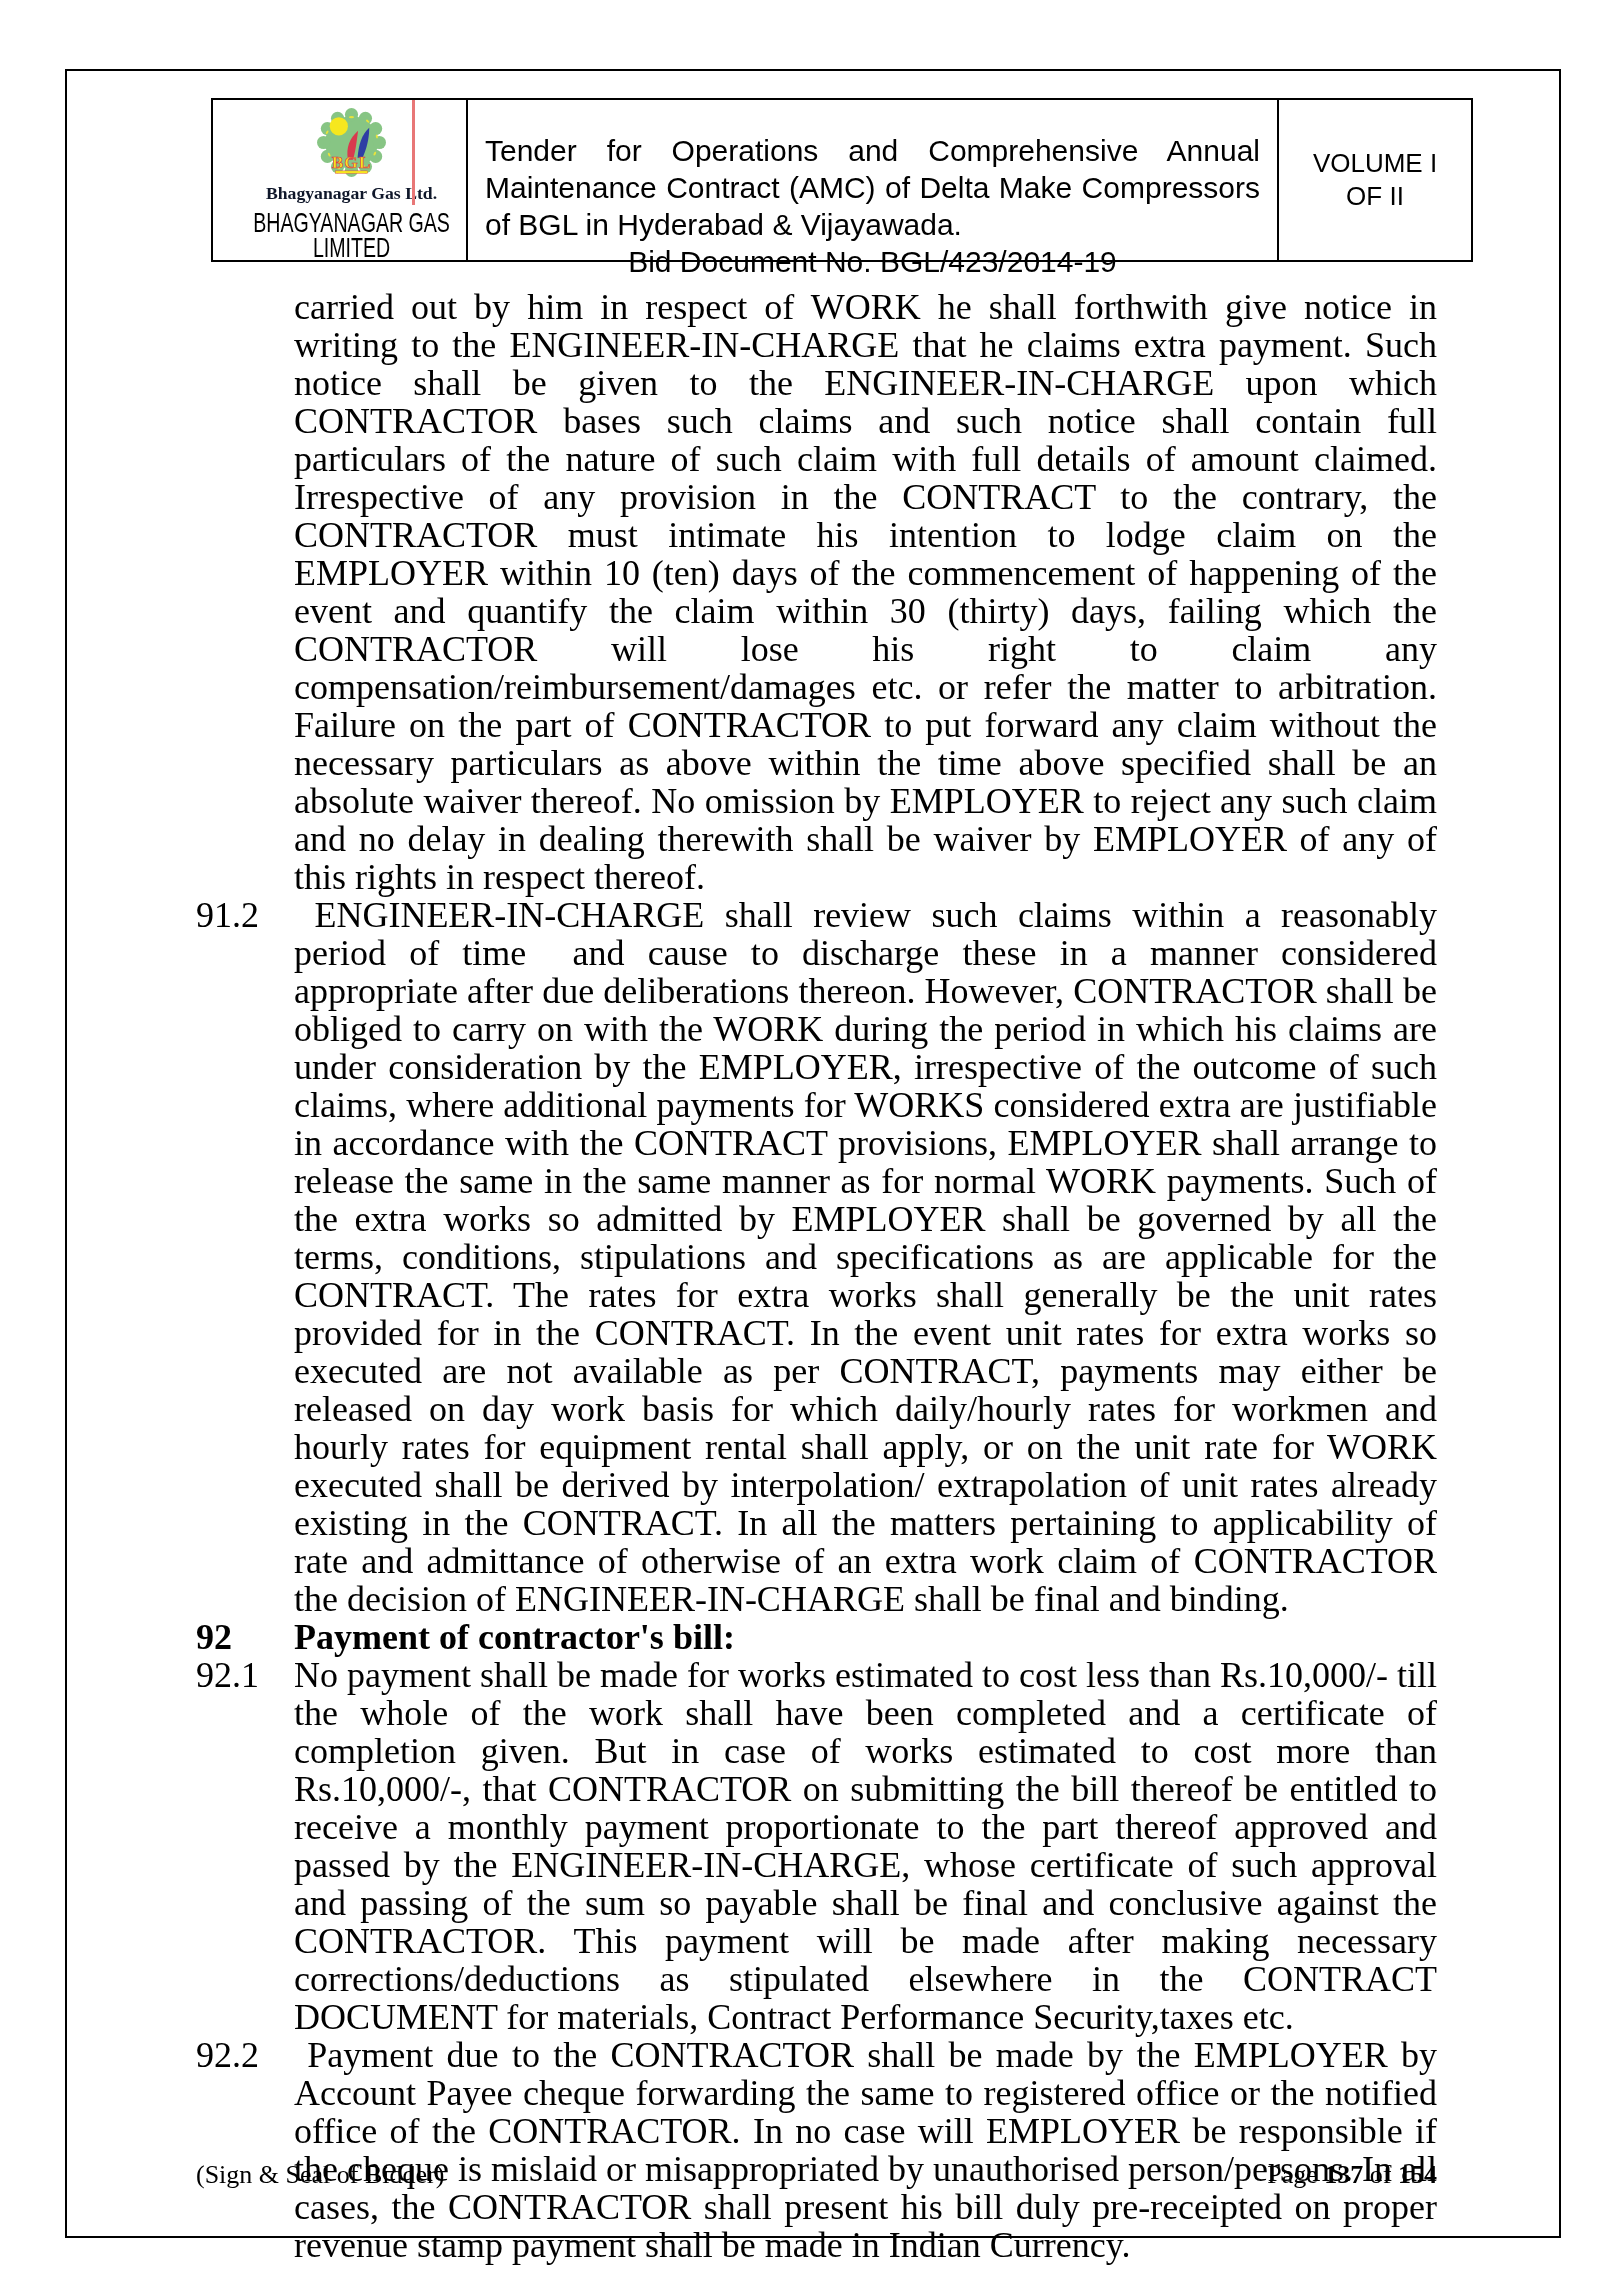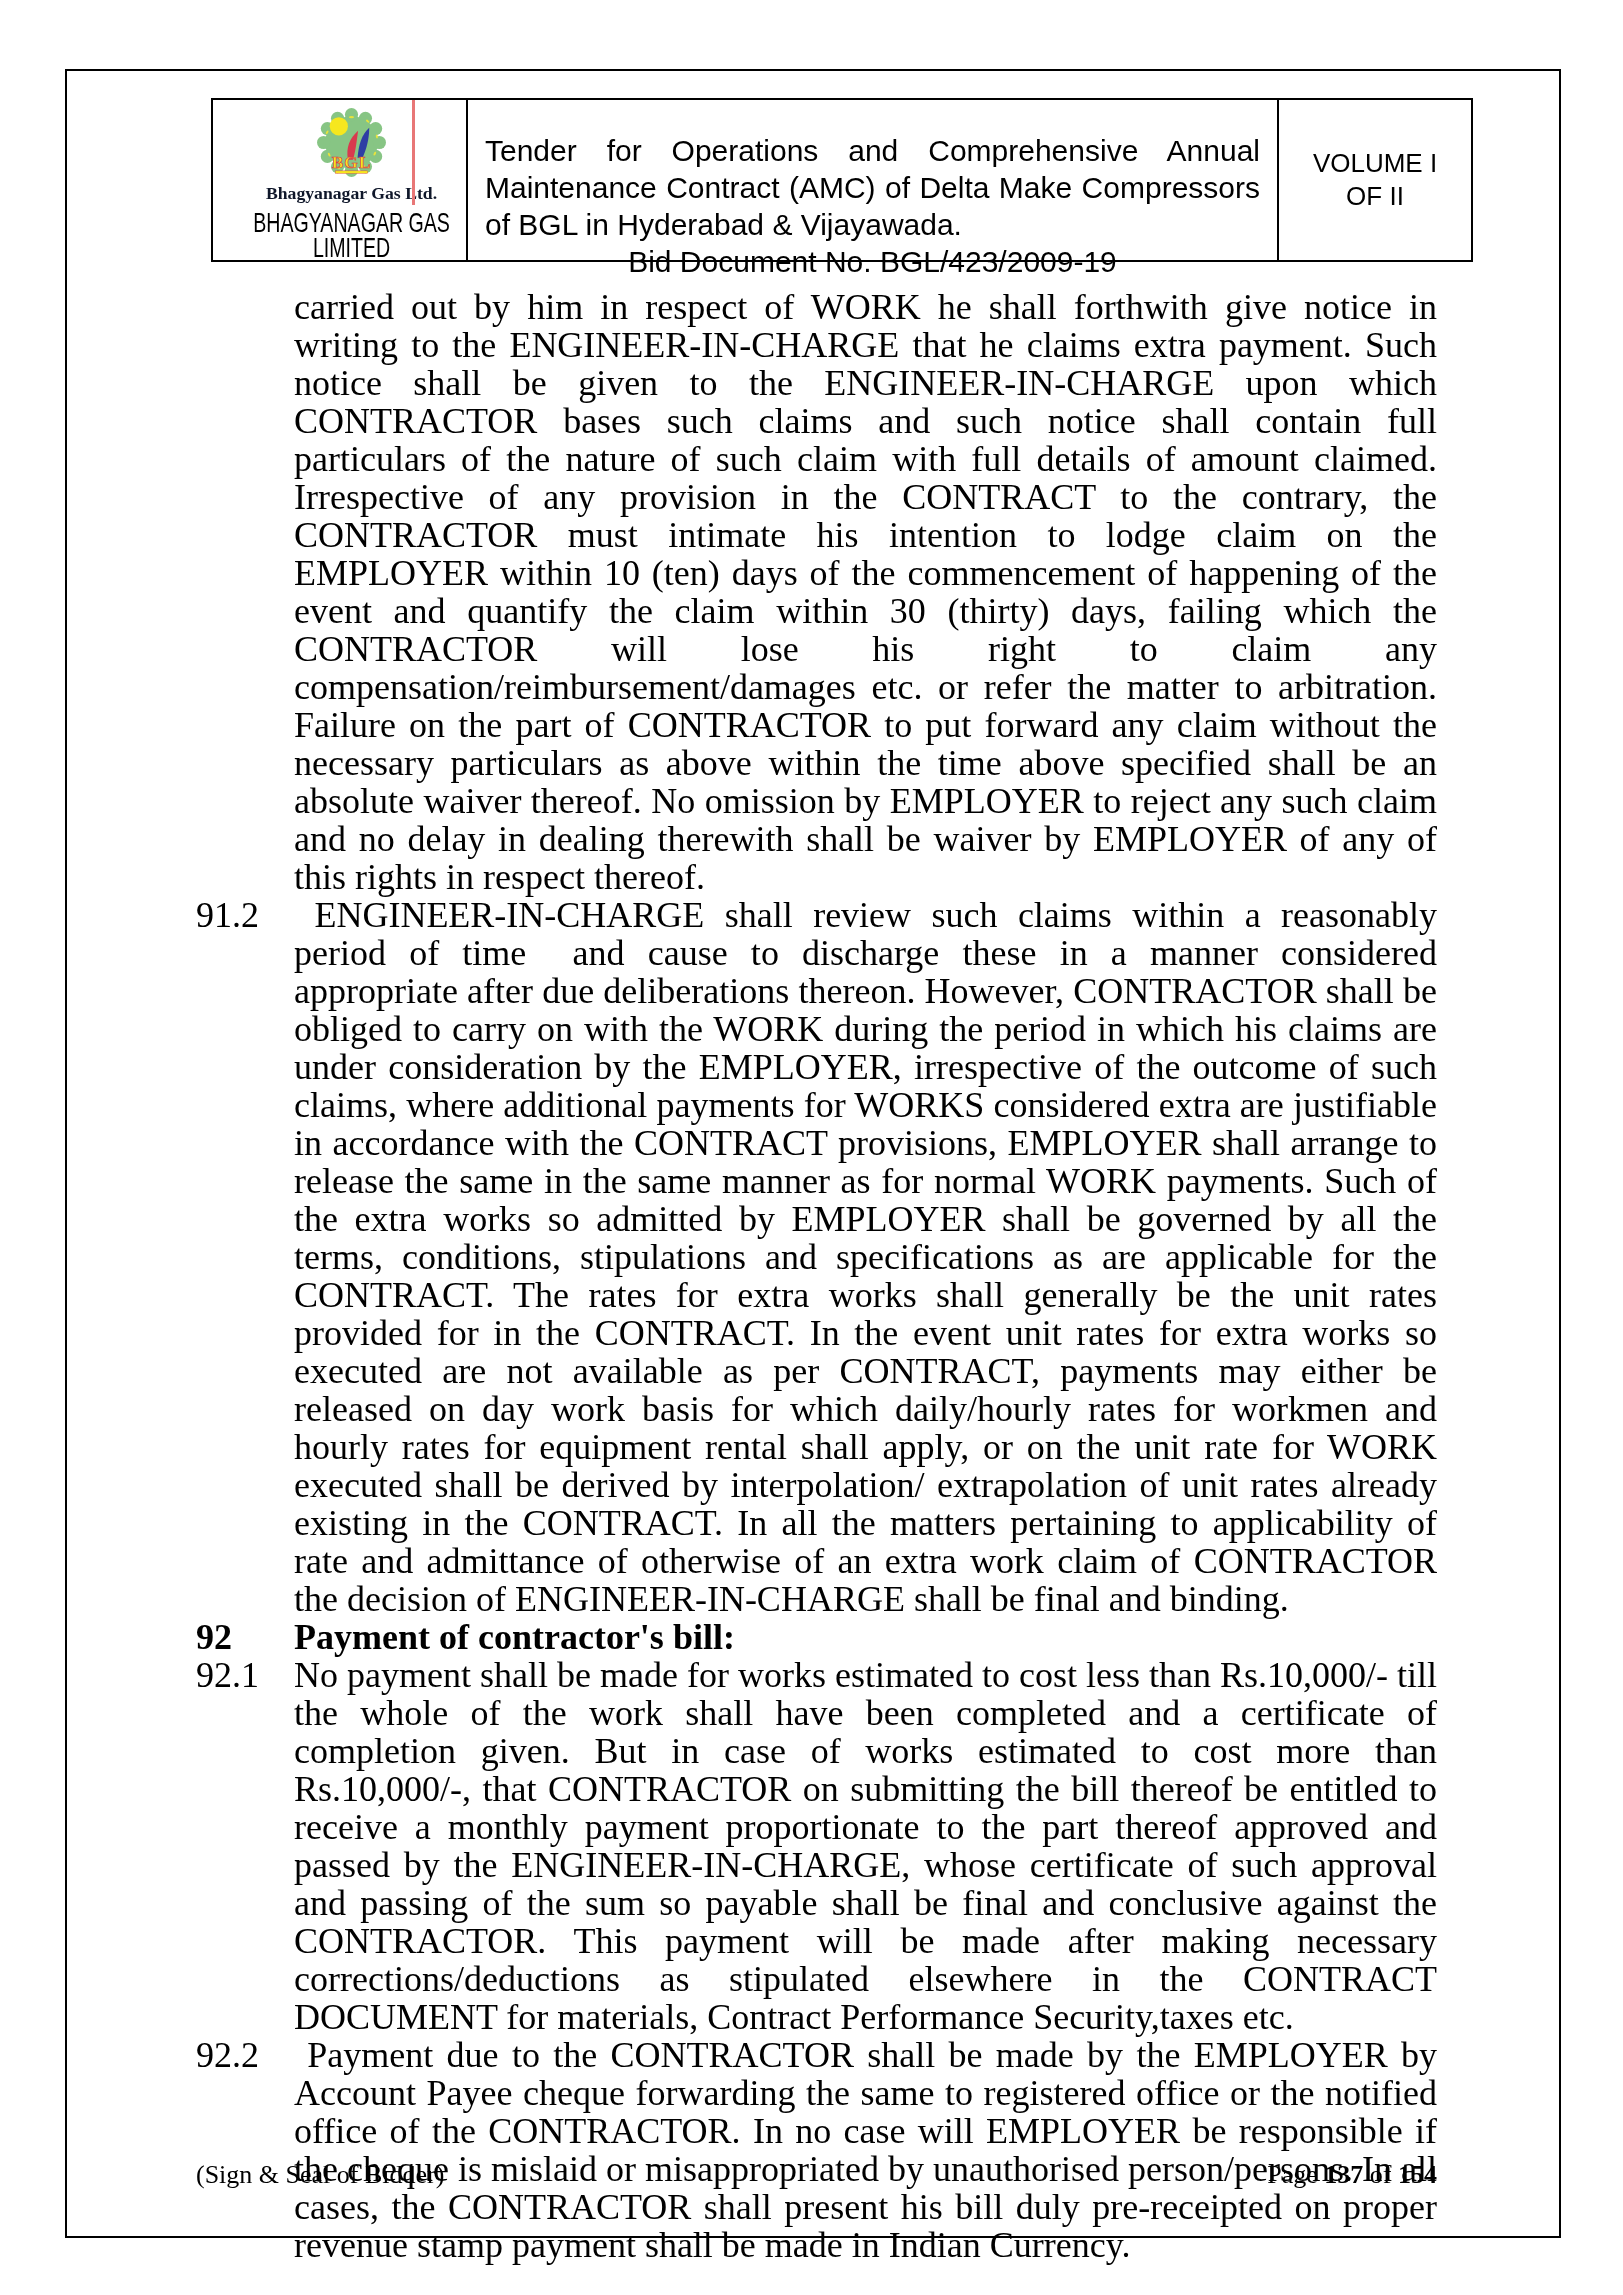--- a/index.html
+++ b/index.html
@@ -108,21 +108,21 @@
       <div class="logo-subtitle" style="color:#0f172a;">Bhagyanagar Gas Ltd.</div>
 
       <div class="org-name">
         <div>BHAGYANAGAR GAS</div>
         <div>LIMITED</div>
       </div>
     </div>
 
     <div class="cell-title">
       <div class="title-main">Tender for Operations and Comprehensive Annual Maintenance Contract (AMC) of Delta Make Compressors of BGL in Hyderabad &amp; Vijayawada.</div>
-      <div class="title-docno">Bid Document No. BGL/423/2009-19</div>
+      <div class="title-docno">Bid Document No. BGL/423/2014-19</div>
     </div>
 
     <div class="cell-volume">
       <div>VOLUME I</div>
       <div>OF II</div>
     </div>
   </div>
 
   <div class="body-text">
 

